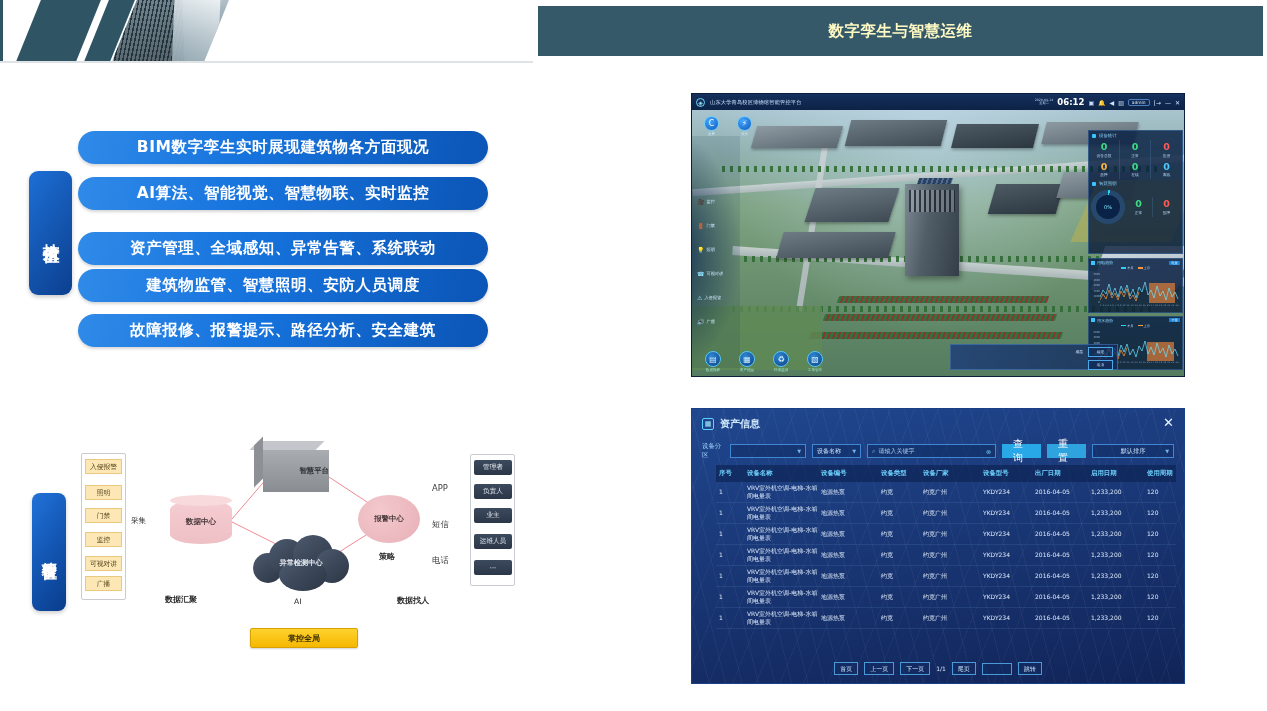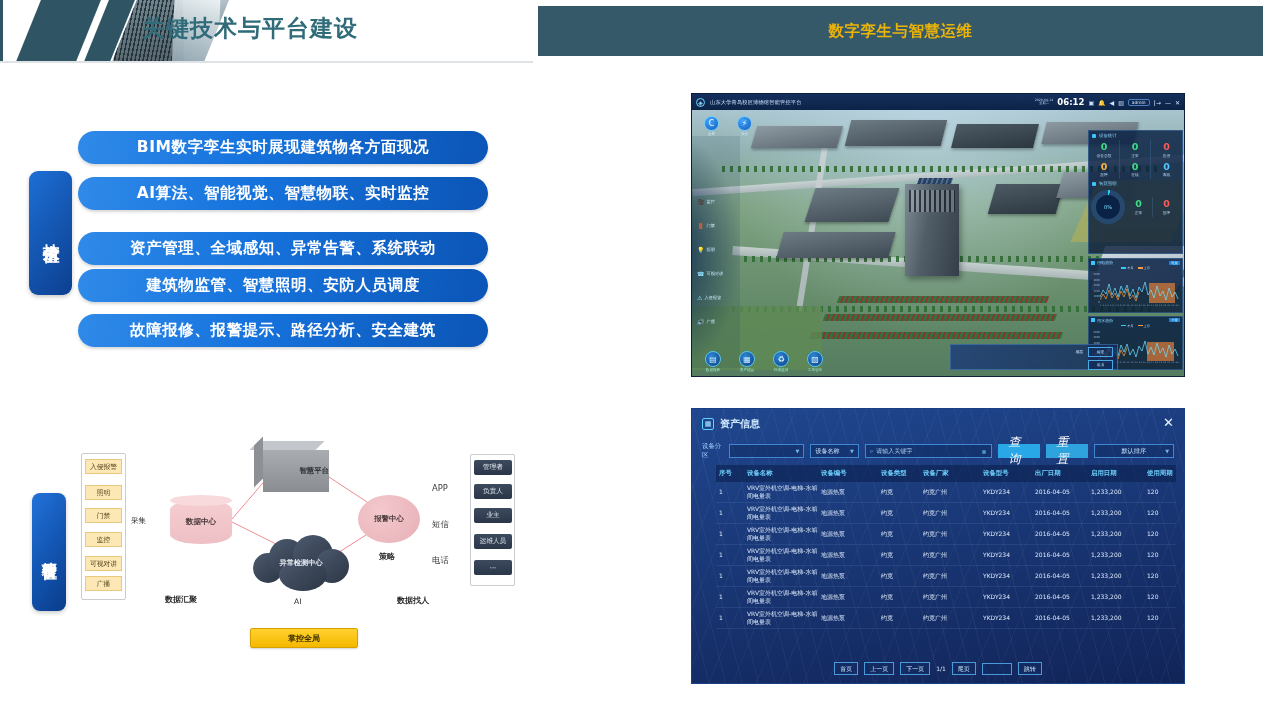--- a/index.html
+++ b/index.html
@@ -53,21 +53,21 @@
   .hdr-left-divline {
     position: absolute; left: 0; top: 61px; width: 533px; height: 2px;
     background: #dfe3e6;
   }
 
   
   .hdr-right {
     position: absolute; left: 538px; top: 6px; width: 725px; height: 50px;
     background: #36596a; display: flex; align-items: center; justify-content: center;
   }
-  .hdr-right-title { font-size: 15.5px; font-weight: bold; color: #eab308; letter-spacing: .5px; }
+  .hdr-right-title { font-size: 15.5px; font-weight: bold; color: #fef9c3; letter-spacing: .5px; }
 
   
   .tech-badge {
     position: absolute; left: 29px; top: 171px; width: 43px; height: 124px;
     border-radius: 9px;
     background: linear-gradient(125deg, #1d6fd6 0%, #1559b5 45%, #0c3f8f 100%);
     display: flex; align-items: center; justify-content: center;
     box-shadow: 0 2px 4px rgba(0,0,0,.22);
   }
   .badge-txt {
@@ -335,21 +335,21 @@
     display: flex; align-items: center; padding: 0 4px; gap: 4px;
     font-size: 6px; color: #cfe6ff;
   }
   .fselect .cv { margin-left: auto; color: #6fb6ef; font-size: 5px; }
   .fsearch {
     height: 14px; width: 150px; border: 1px solid #3f87d4; background: rgba(12,40,90,.45);
     display: flex; align-items: center; padding: 0 4px; gap: 3px; font-size: 6px; color: #a9c9e8;
   }
   .fbtn {
     height: 14px; padding: 0 11px; background: #29a8e8; color: #fff;
-    font-size: 12px; display: flex; align-items: center; justify-content: center; font-style: italic;
+    font-size: 10px; display: flex; align-items: center; justify-content: center;
   }
   .fbtn.alt { background: #2fa3dd; }
   .fsort {
     margin-left: auto; height: 14px; width: 96px; border: 1px solid #3f87d4;
     background: rgba(12,40,90,.4); display: flex; align-items: center; justify-content: center;
     font-size: 6.2px; color: #cfe6ff; position: relative;
   }
   .fsort .cv { position: absolute; right: 4px; color: #6fb6ef; font-size: 5px; }
 
   .tbl { position: absolute; left: 24px; right: 8px; top: 56px; }
@@ -379,21 +379,20 @@
 </head>
 <body>
 
 <div id="page">
 
   <div class="hdr-left">
     <div class="hdr-left-rule"></div>
     <div class="slash-a"></div>
     <div class="slash-b"></div>
     <div class="photo"></div>
-    <div class="hdr-left-title">关键技术与平台建设</div>
     <div class="hdr-left-divline"></div>
   </div>
 
   <div class="hdr-right">
     <div class="hdr-right-title">数字孪生与智慧运维</div>
   </div>
 
   <div class="tech-badge">
     <div class="badge-txt">技术价值</div>
   </div>

